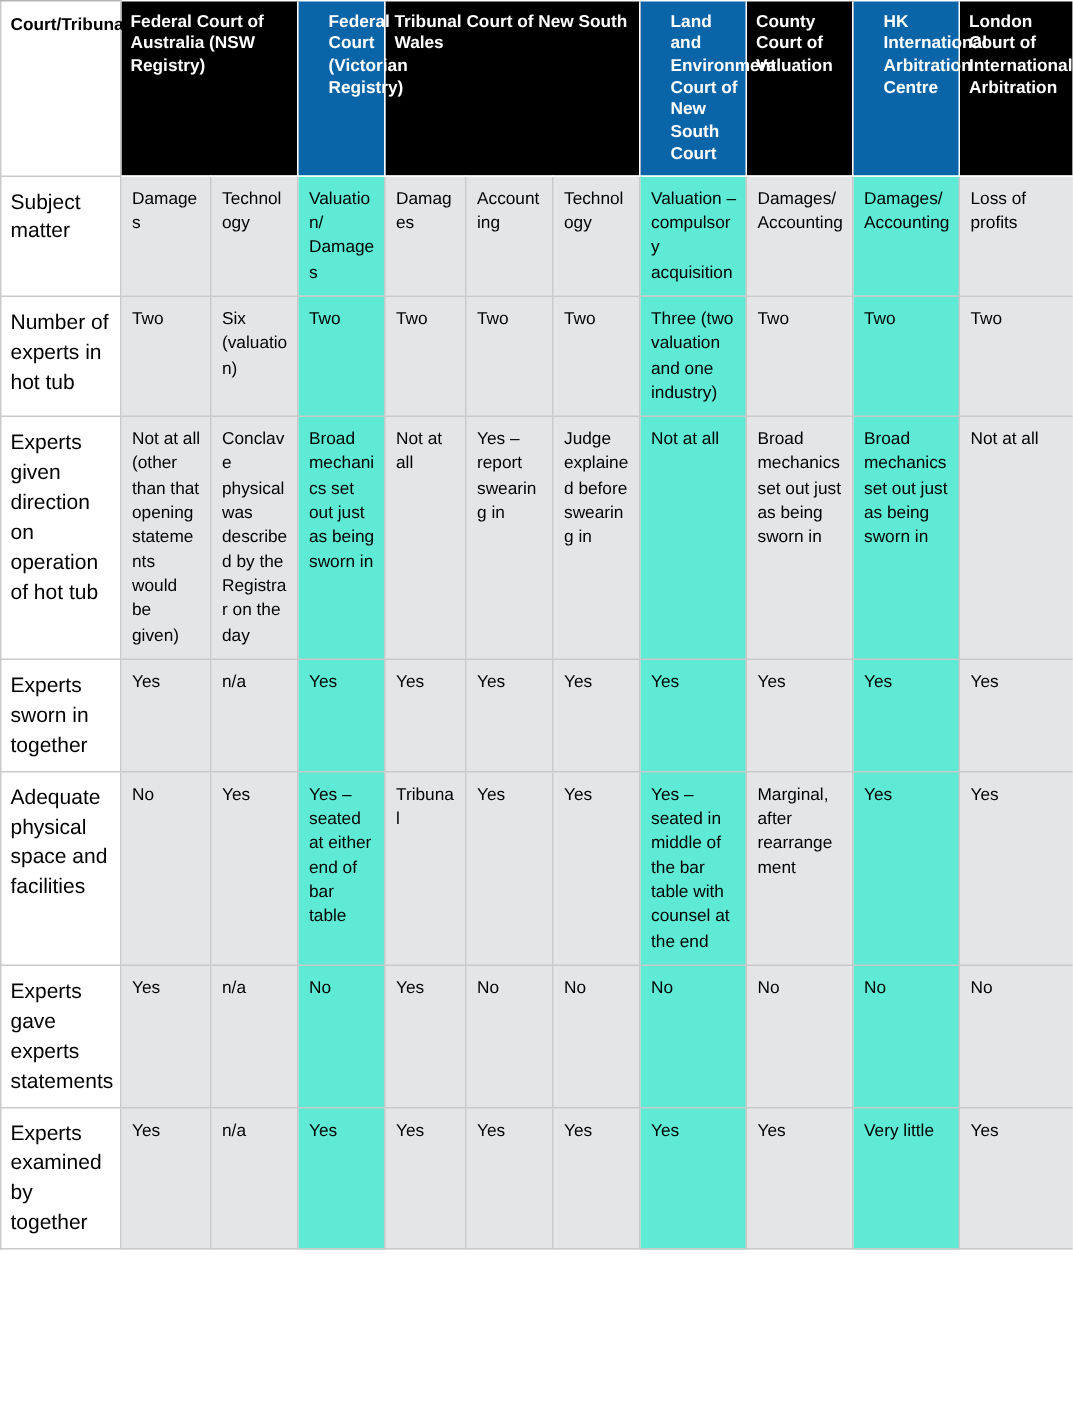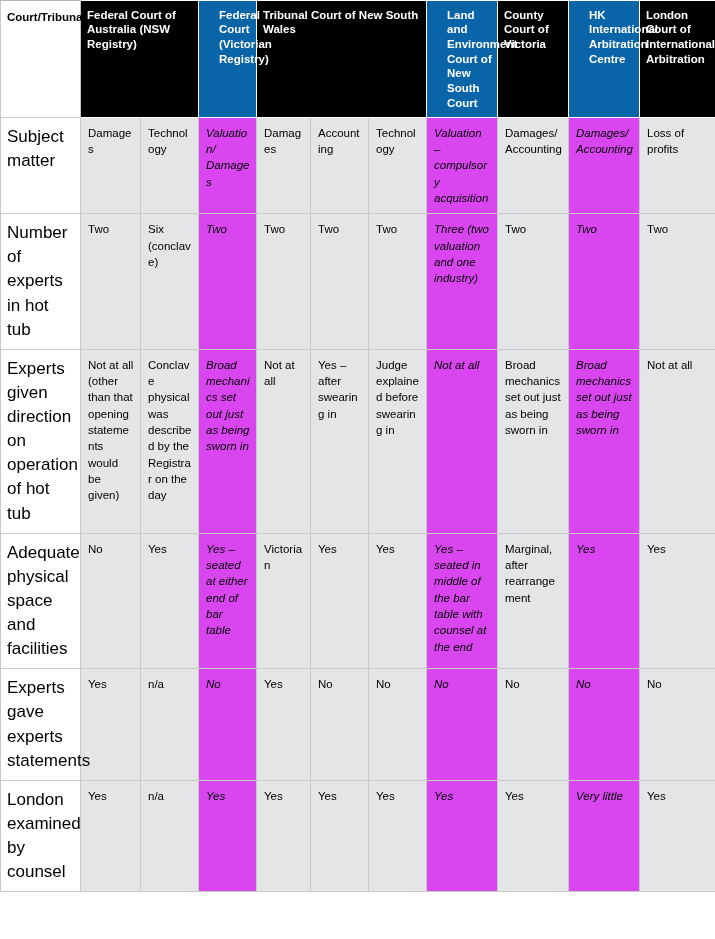--- a/index.html
+++ b/index.html
@@ -51,21 +51,21 @@
     background: #ffffff;
     color: #000000;
     border: 1px solid #c9c9c9;
     border-top-color: #b5b5b5;
     border-left-color: #c9c9c9;
     font-size: 11.5px;
     padding-top: 9px;
   }
 
   td.rh {
-    font-size: 17px;
+    font-size: 14px;
     line-height: 1.42;
     color: #000000;
     background: #ffffff;
     text-align: left;
     vertical-align: top;
     padding: 7px 6px 7px 6px;
     border: 1px solid #c9c9c9;
     box-sizing: border-box;
   }
   td.dc {
@@ -73,21 +73,21 @@
     line-height: 1.42;
     color: #000000;
     text-align: left;
     vertical-align: top;
     padding: 7px 6px 7px 7px;
     border: 1px solid #c9c9c9;
     box-sizing: border-box;
     word-wrap: break-word;
   }
   td.dc.g { background: #e4e5e7; }
-  td.dc.w { background: #d946ef; font-style: italic; }
+  td.dc.w { background: #5eead4; }
 </style>
 </head>
 <body>
 
 <table class="comparison">
   <colgroup>
     <col class="c0">
       <col class="c1">
       <col class="c2">
       <col class="c3">
@@ -100,21 +100,21 @@
       <col class="c10">
   </colgroup>
   <thead>
     <tr id="header-row">
       <th class="hd corner">Court/Tribunal</th>
     <th class="hd lt" colspan="2">Federal Court of Australia
 (NSW Registry)</th>
         <th class="hd dk" colspan="1">Federal Court (Victorian Registry)</th>
         <th class="hd lt" colspan="3">Tribunal Court of New South Wales</th>
         <th class="hd dk" colspan="1">Land and Environment Court of New South Court</th>
-        <th class="hd lt" colspan="1">County Court of Victoria</th>
+        <th class="hd lt" colspan="1">County Court of Valuation</th>
         <th class="hd dk" colspan="1">HK International Arbitration Centre</th>
         <th class="hd lt" colspan="1">London Court of International Arbitration</th>
       </tr>
   </thead>
   <tbody id="table-body">
       <tr>
         <td class="rh">Subject matter</td>
         <td class="dc g">Damages</td>
         <td class="dc g">Technology</td>
         <td class="dc w">Valuation/ Damages</td>
@@ -122,49 +122,62 @@
         <td class="dc g">Accounting</td>
         <td class="dc g">Technology</td>
         <td class="dc w">Valuation – compulsory acquisition</td>
         <td class="dc g">Damages/ Accounting</td>
         <td class="dc w">Damages/ Accounting</td>
         <td class="dc g">Loss of profits</td>
       </tr>
       <tr>
         <td class="rh">Number of experts in hot tub</td>
         <td class="dc g">Two</td>
-        <td class="dc g">Six (conclave)</td>
+        <td class="dc g">Six (valuation)</td>
         <td class="dc w">Two</td>
         <td class="dc g">Two</td>
         <td class="dc g">Two</td>
         <td class="dc g">Two</td>
         <td class="dc w">Three (two valuation and one industry)</td>
         <td class="dc g">Two</td>
         <td class="dc w">Two</td>
         <td class="dc g">Two</td>
       </tr>
       <tr>
         <td class="rh">Experts given direction on operation of hot tub</td>
         <td class="dc g">Not at all (other than that opening statements would be given)</td>
         <td class="dc g">Conclave physical was described by the Registrar on the day</td>
         <td class="dc w">Broad mechanics set out just as being sworn in</td>
         <td class="dc g">Not at all</td>
-        <td class="dc g">Yes – after swearing in</td>
+        <td class="dc g">Yes – report swearing in</td>
         <td class="dc g">Judge explained before swearing in</td>
         <td class="dc w">Not at all</td>
         <td class="dc g">Broad mechanics set out just as being sworn in</td>
         <td class="dc w">Broad mechanics set out just as being sworn in</td>
         <td class="dc g">Not at all</td>
       </tr>
       <tr>
+        <td class="rh">Experts sworn in together</td>
+        <td class="dc g">Yes</td>
+        <td class="dc g">n/a</td>
+        <td class="dc w">Yes</td>
+        <td class="dc g">Yes</td>
+        <td class="dc g">Yes</td>
+        <td class="dc g">Yes</td>
+        <td class="dc w">Yes</td>
+        <td class="dc g">Yes</td>
+        <td class="dc w">Yes</td>
+        <td class="dc g">Yes</td>
+      </tr>
+      <tr>
         <td class="rh">Adequate physical space and facilities</td>
         <td class="dc g">No</td>
         <td class="dc g">Yes</td>
         <td class="dc w">Yes – seated at either end of bar table</td>
-        <td class="dc g">Victorian</td>
+        <td class="dc g">Tribunal</td>
         <td class="dc g">Yes</td>
         <td class="dc g">Yes</td>
         <td class="dc w">Yes – seated in middle of the bar table with counsel at the end</td>
         <td class="dc g">Marginal, after rearrangement</td>
         <td class="dc w">Yes</td>
         <td class="dc g">Yes</td>
       </tr>
       <tr>
         <td class="rh">Experts gave experts statements</td>
         <td class="dc g">Yes</td>
@@ -172,21 +185,21 @@
         <td class="dc w">No</td>
         <td class="dc g">Yes</td>
         <td class="dc g">No</td>
         <td class="dc g">No</td>
         <td class="dc w">No</td>
         <td class="dc g">No</td>
         <td class="dc w">No</td>
         <td class="dc g">No</td>
       </tr>
       <tr>
-        <td class="rh">London examined by counsel</td>
+        <td class="rh">Experts examined by together</td>
         <td class="dc g">Yes</td>
         <td class="dc g">n/a</td>
         <td class="dc w">Yes</td>
         <td class="dc g">Yes</td>
         <td class="dc g">Yes</td>
         <td class="dc g">Yes</td>
         <td class="dc w">Yes</td>
         <td class="dc g">Yes</td>
         <td class="dc w">Very little</td>
         <td class="dc g">Yes</td>

